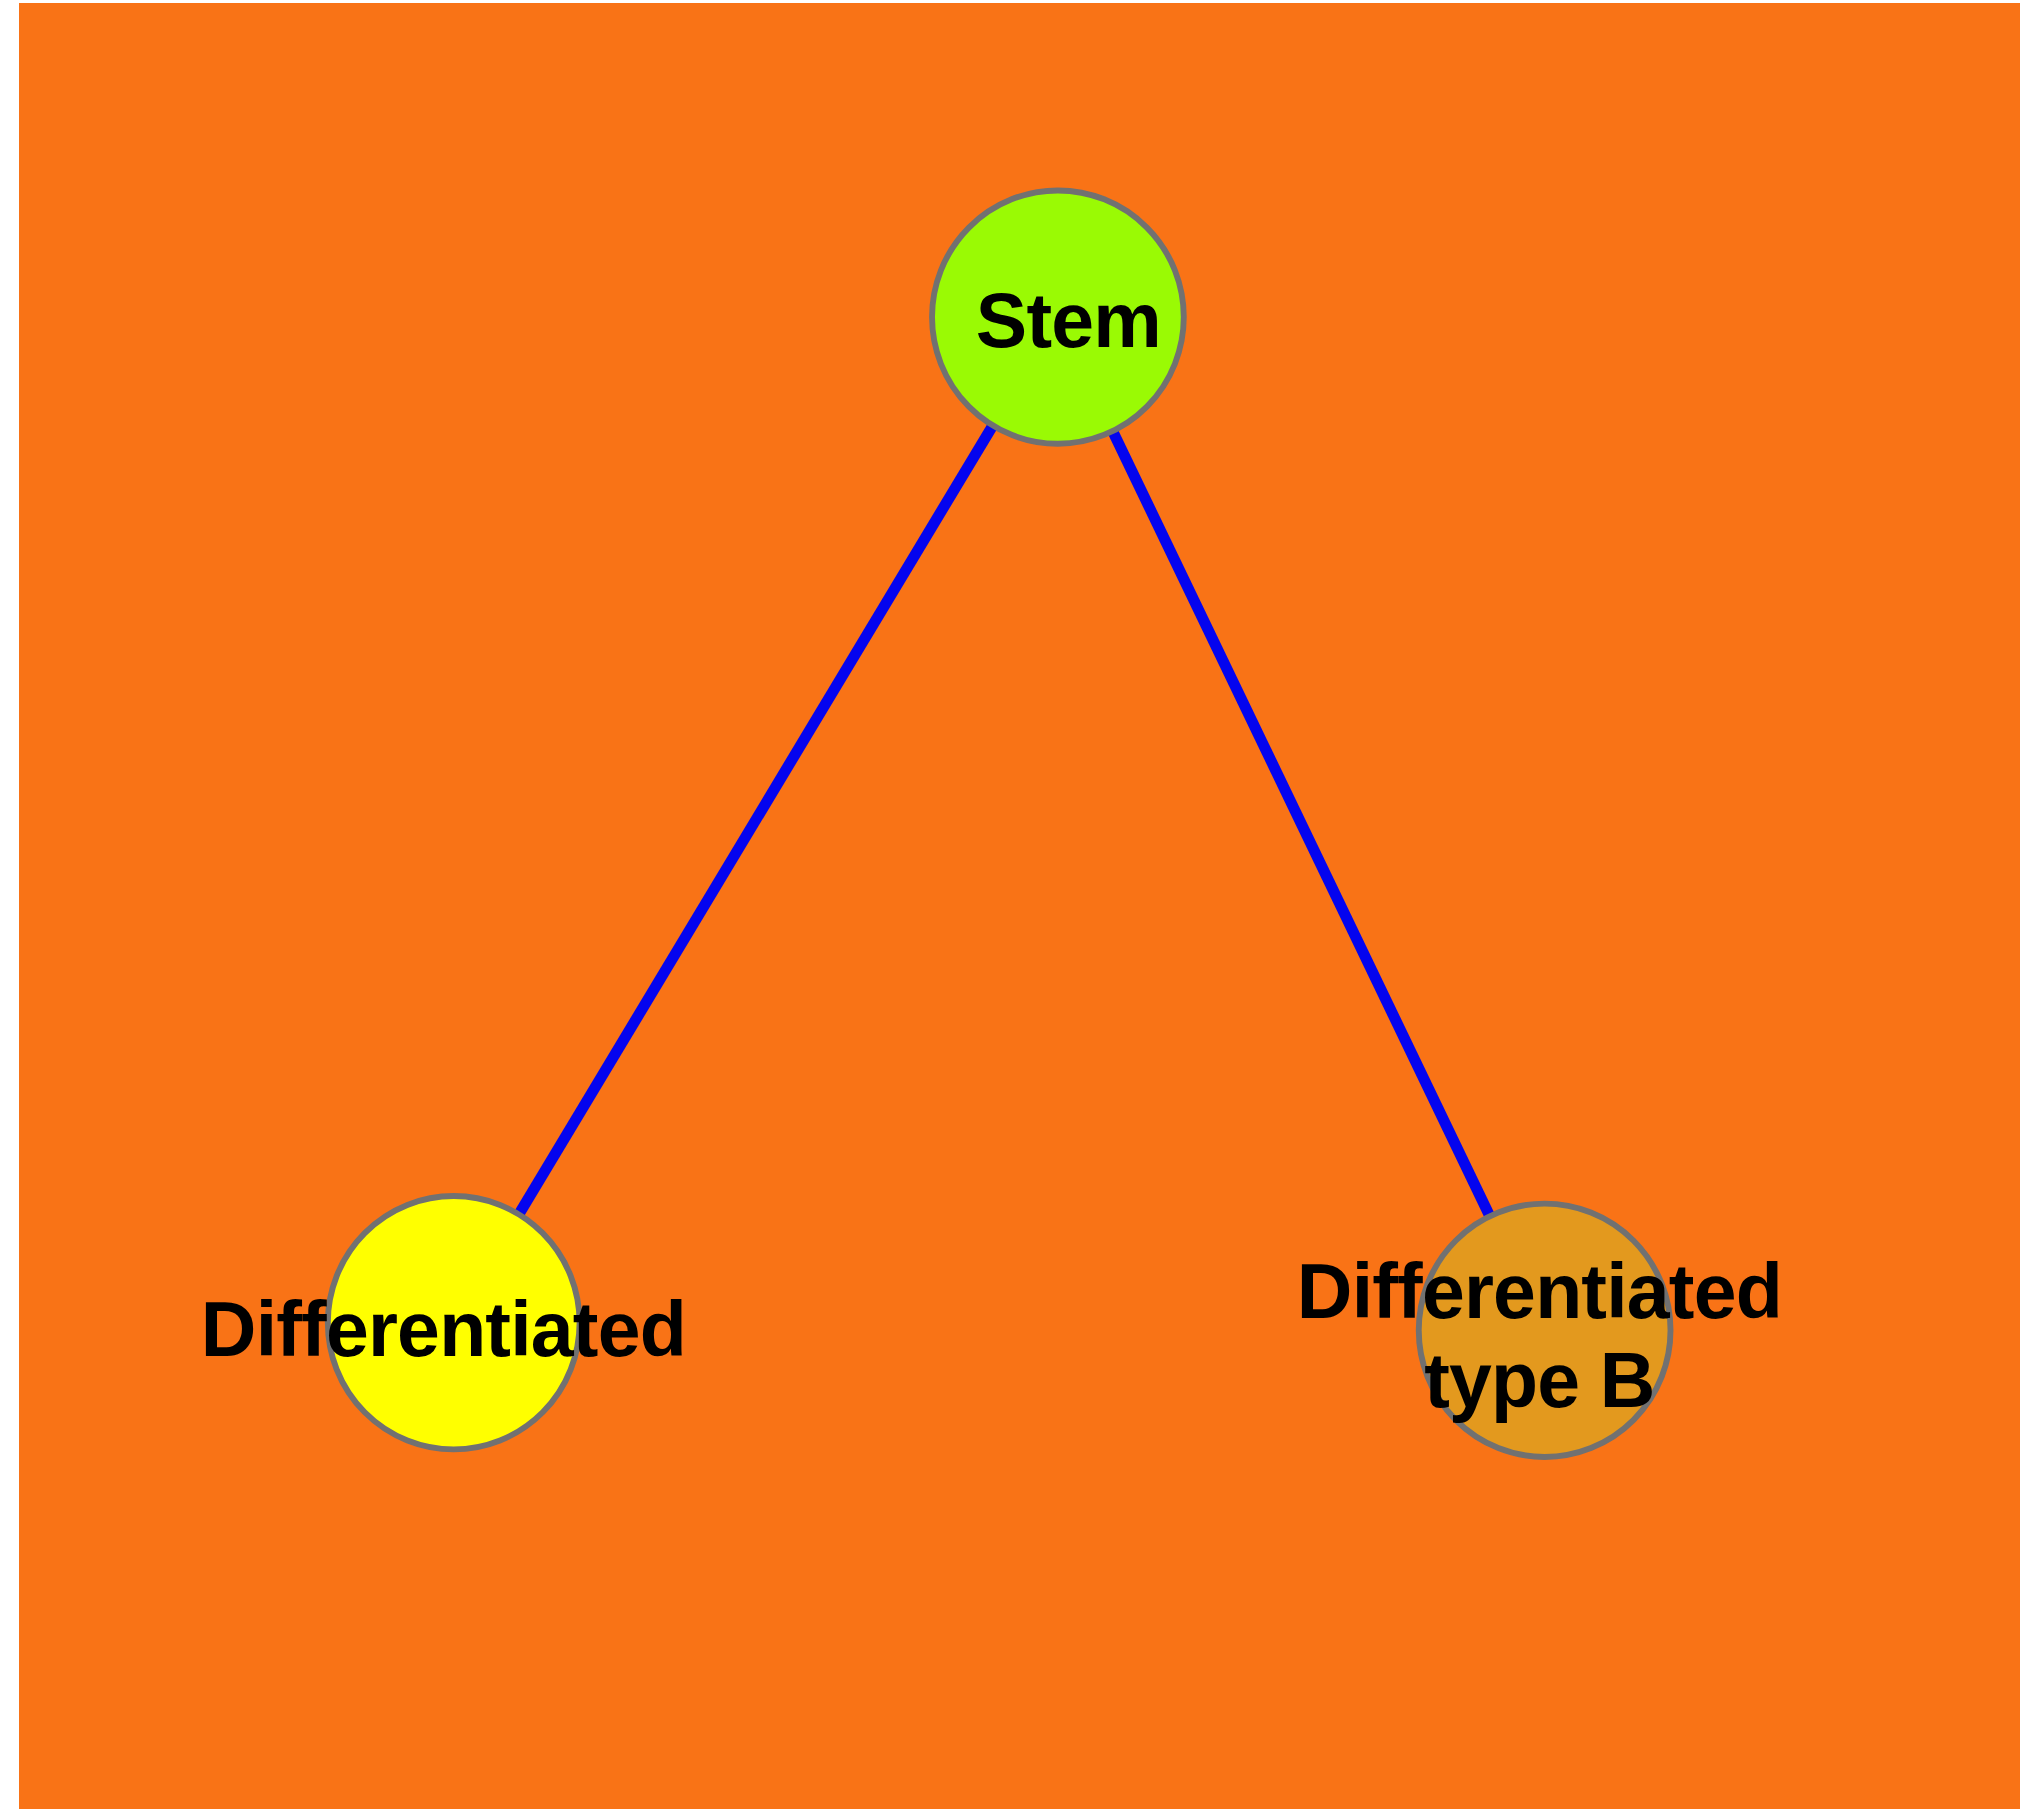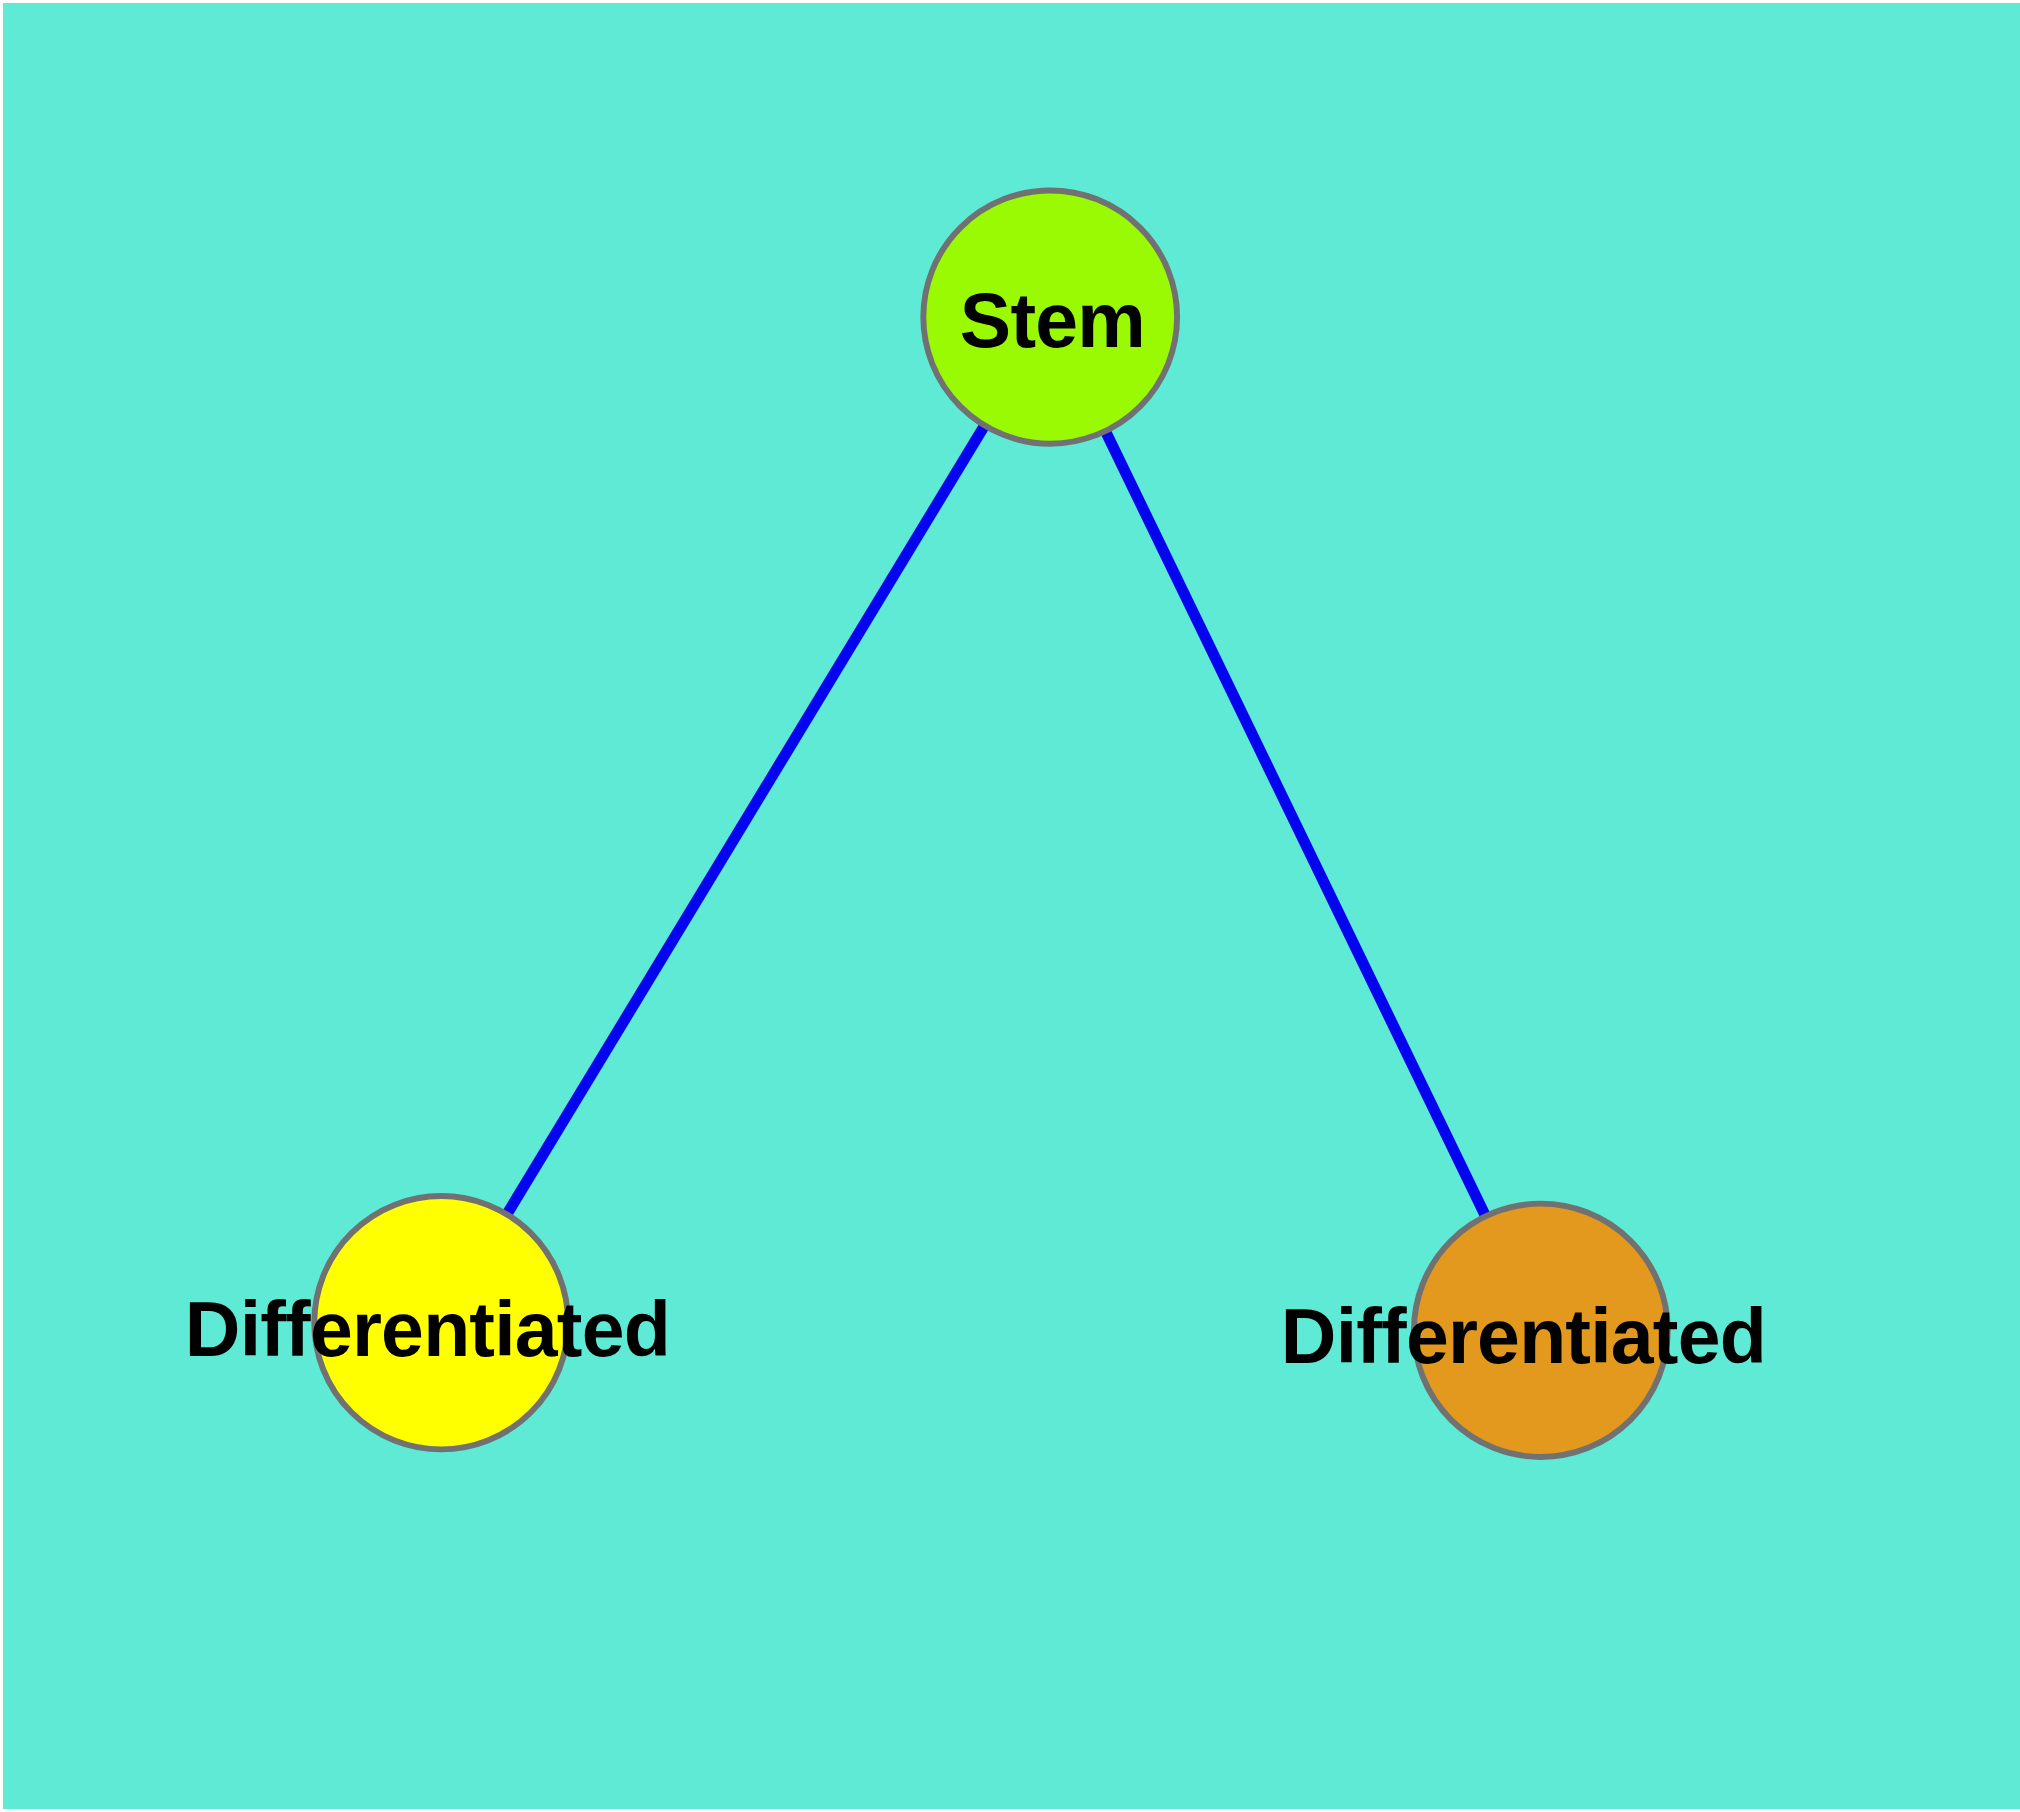--- a/index.html
+++ b/index.html
@@ -44,21 +44,21 @@
     letter-spacing: -0.8px;
     white-space: nowrap;
   }
   .node-label .line {
     display: block;
   }
 </style>
 </head>
 <body>
 
-<div class="canvas" style="background: #5eead4;">
+<div class="canvas" style="background: #f97316; margin-left: 16px;">
 
   <svg class="graph-svg" viewBox="0 0 2384 2138" preserveAspectRatio="none">
 
     <line class="edge" x1="1238" y1="372" x2="518" y2="1563" stroke="#0404EF"></line>
     <line class="edge" x1="1238" y1="372" x2="1818" y2="1572" stroke="#0404EF"></line>
 
     <circle class="node-circle" cx="1238" cy="372" r="150" fill="#9AFA04" stroke="#717171"></circle>
     <circle class="node-circle" cx="518" cy="1563" r="150" fill="#FFFF00" stroke="#717171"></circle>
     <circle class="node-circle" cx="1818" cy="1572" r="150" fill="#E3991E" stroke="#717171"></circle>
   </svg>
@@ -66,16 +66,17 @@
   <div class="node-label" style="left: 1049px; top: 317px;">
     <span class="line">Stem</span>
   </div>
 
   <div class="node-label" style="left: 424px; top: 1326px;">
     <span class="line">Differentiated</span>
   </div>
 
   <div class="node-label" style="left: 1520px; top: 1333px;">
     <span class="line">Differentiated</span>
+    <span class="line">type B</span>
   </div>
 
 </div>
 
 
 </body></html>

